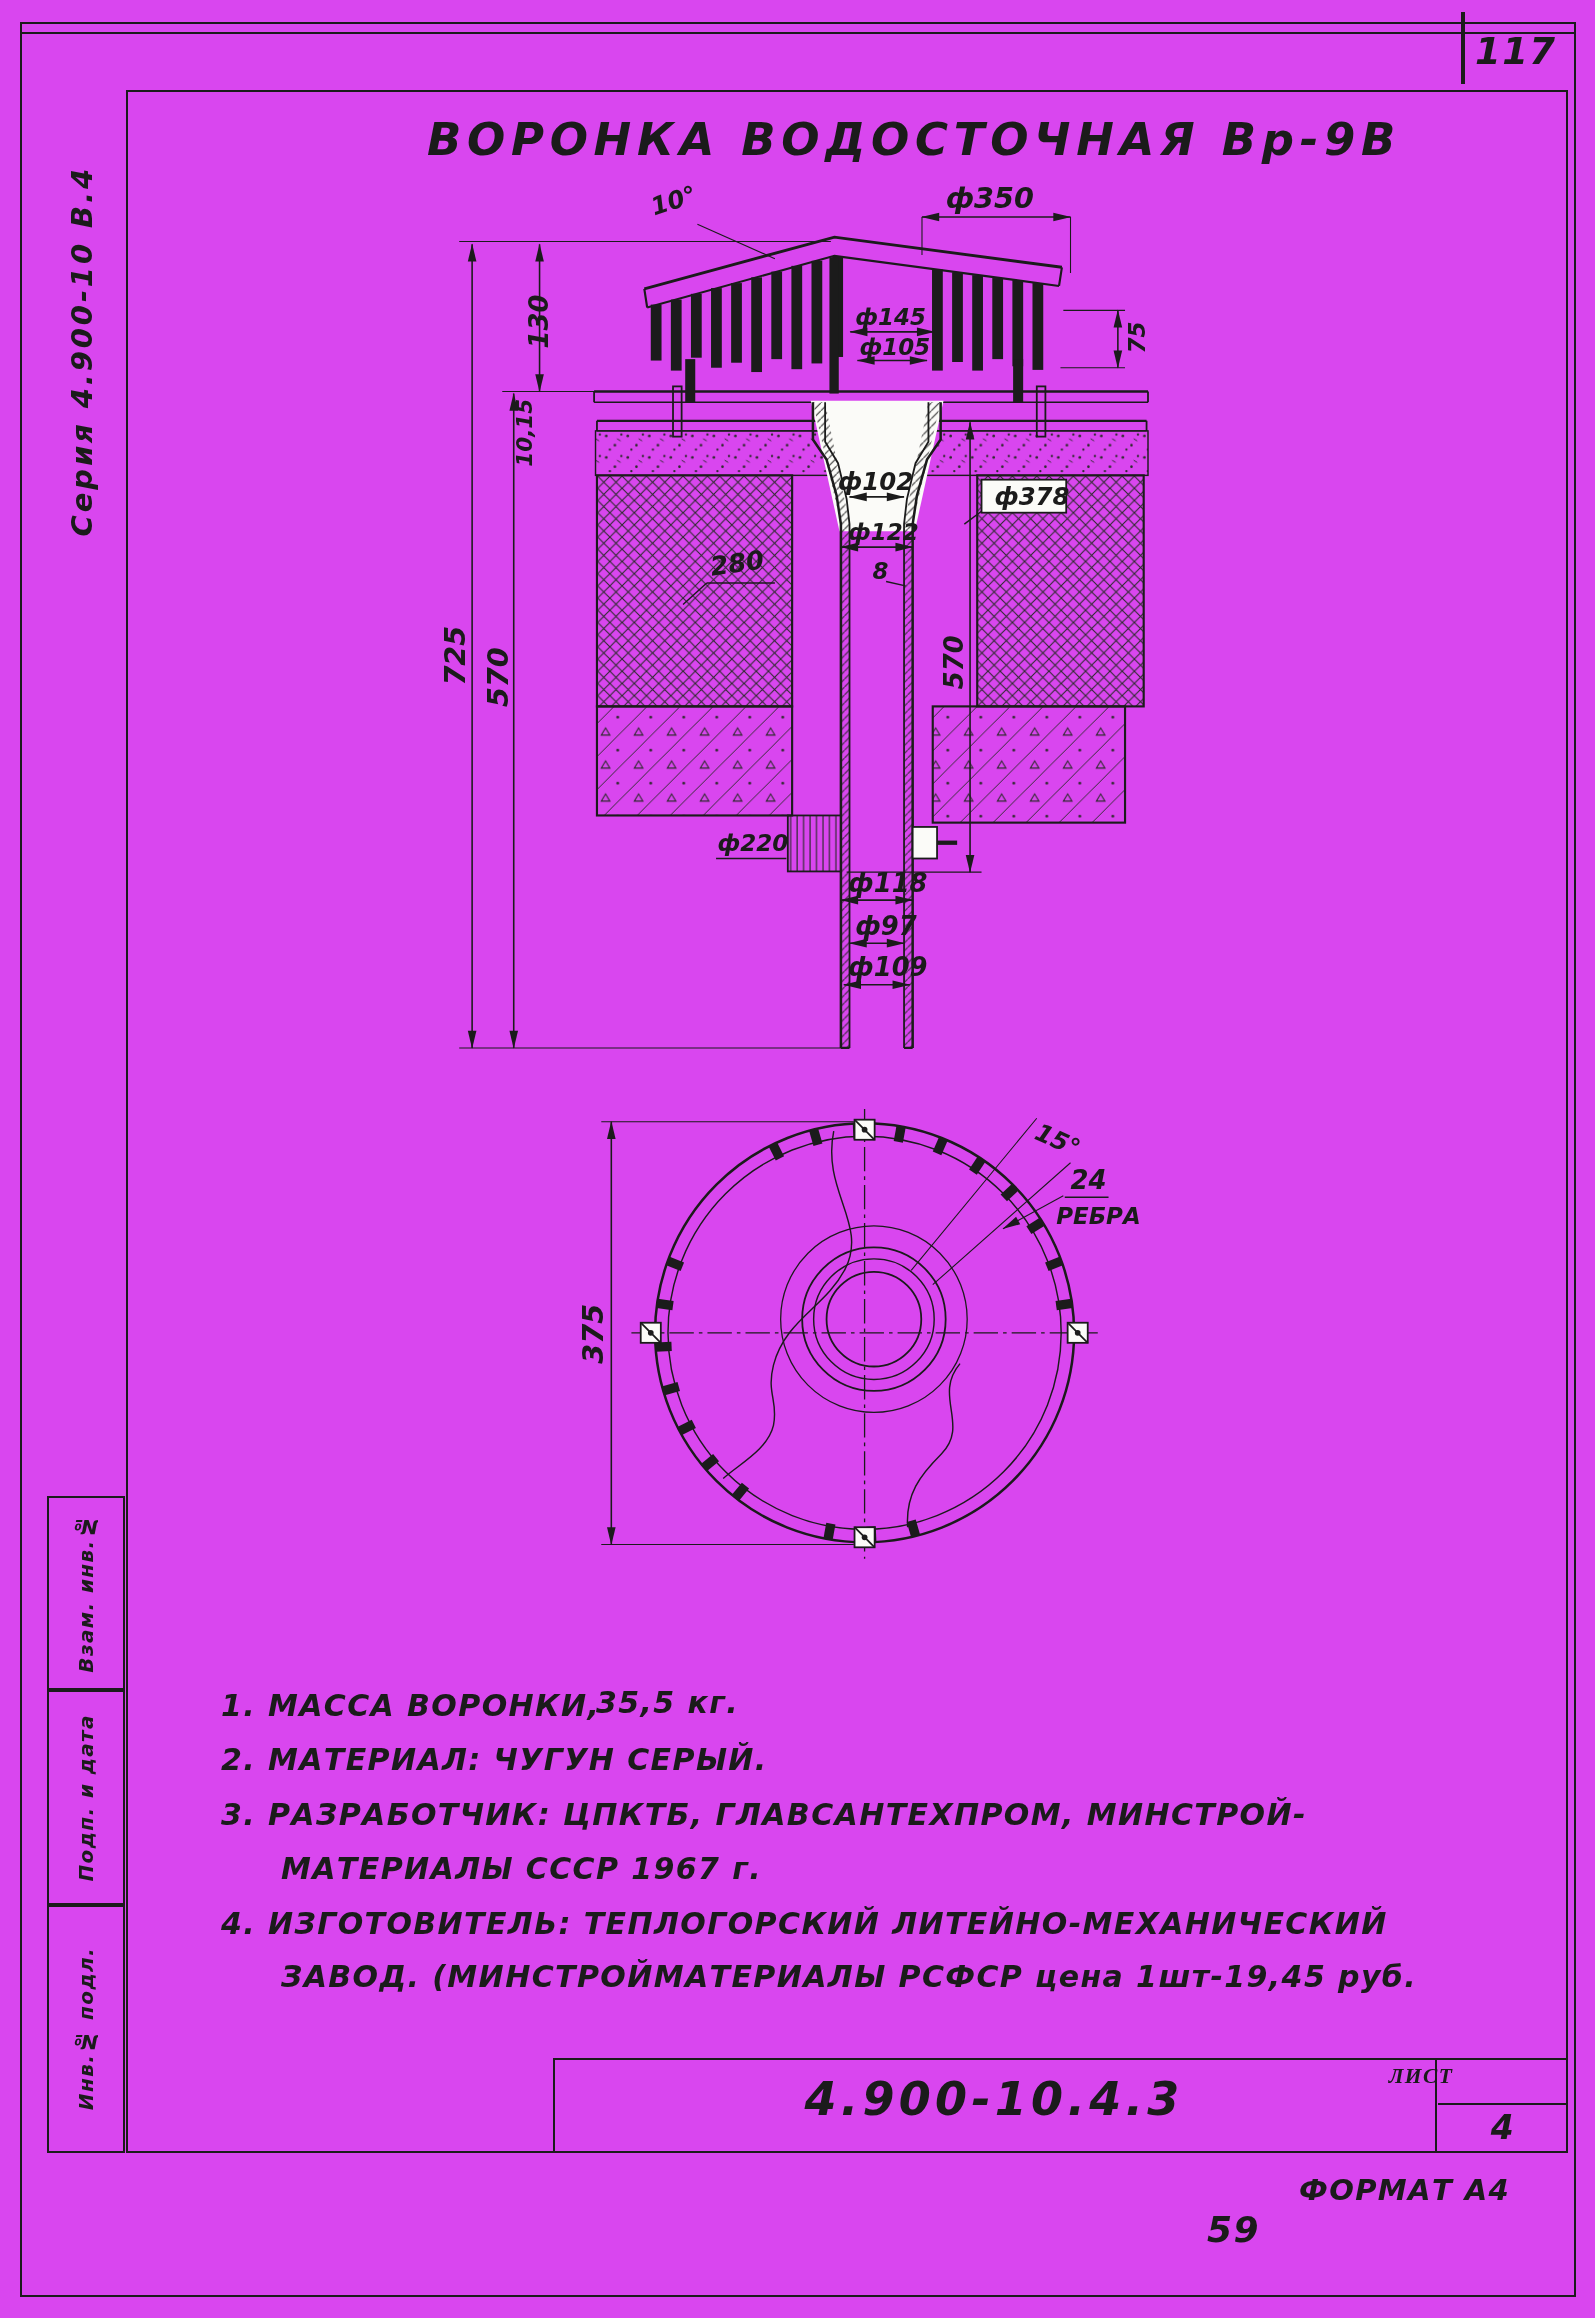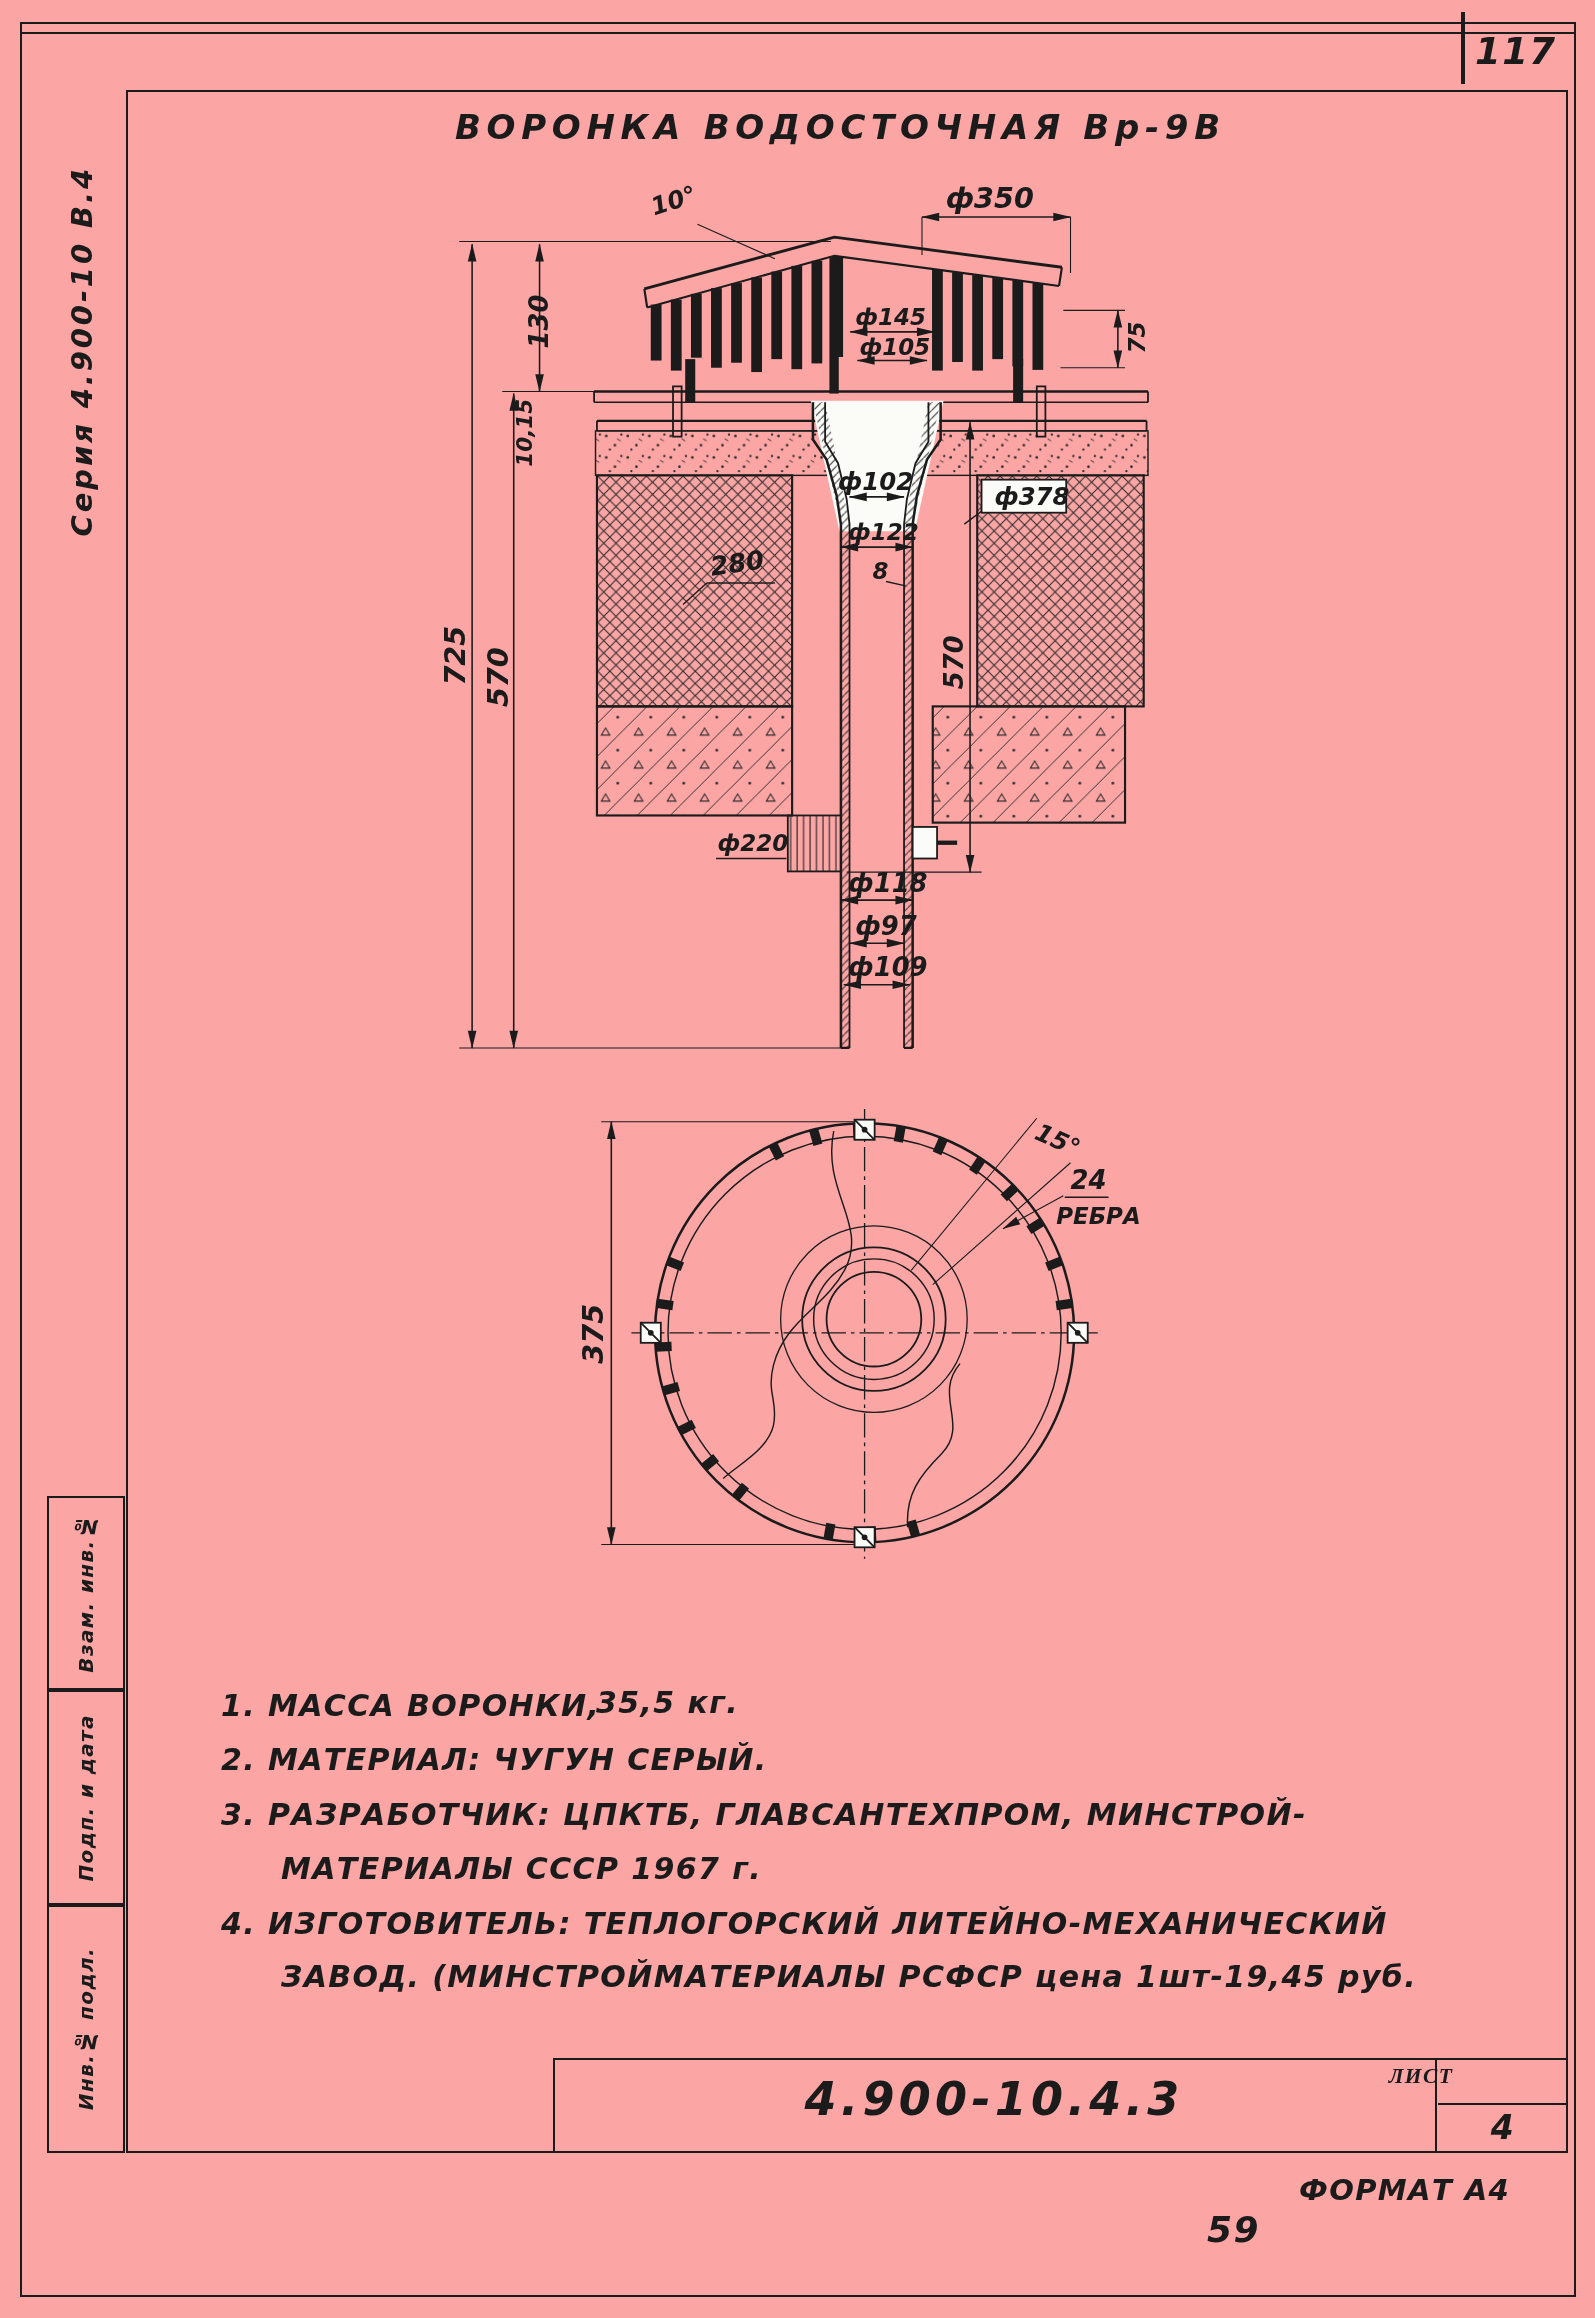--- a/index.html
+++ b/index.html
@@ -1,17 +1,17 @@
 <!DOCTYPE html>
 <html style="font-size:11.5px"><head>
 <meta charset="utf-8">
 <style>
   html,body{margin:0;padding:0;}
   body{width:1595px;height:2319px;background:#e9e9e5;}
-  .page{position:relative;width:1595px;height:2319px;background:#fca5a5;
+  .page{position:relative;width:1595px;height:2319px;background:#d946ef;
         font-family:"DejaVu Sans",sans-serif;color:#1b1b1b;overflow:hidden;}
   .abs{position:absolute;}
   .hand{font-style:italic;font-weight:bold;letter-spacing:1.4px;white-space:nowrap;}
   .ctr{text-align:center;}
   .vtext{writing-mode:vertical-rl;transform:rotate(180deg);}
   .frame{border:2.9px solid #1b1b1b;box-sizing:border-box;}
   .thinframe{border:2.2px solid #1b1b1b;box-sizing:border-box;}
   svg text{font-family:"DejaVu Sans",sans-serif;font-style:italic;font-weight:bold;fill:#1b1b1b;}
 </style>
 </head>
@@ -33,21 +33,21 @@
   <div class="abs thinframe" style="left:47px;top:1496px;width:78px;height:194px;display:flex;align-items:center;justify-content:center;">
     <span class="vtext hand" style="font-size:20px;">Взам. инв.№</span>
   </div>
   <div class="abs thinframe" style="left:47px;top:1690px;width:78px;height:215px;display:flex;align-items:center;justify-content:center;">
     <span class="vtext hand" style="font-size:20px;">Подп. и дата</span>
   </div>
   <div class="abs thinframe" style="left:47px;top:1905px;width:78px;height:248px;display:flex;align-items:center;justify-content:center;">
     <span class="vtext hand" style="font-size:20px;">Инв.№ подл.</span>
   </div>
 
-  <div class="abs hand" style="left:427px;top:107px;font-size:34px;letter-spacing:5.7px;margin-left:28px;">ВОРОНКА  ВОДОСТОЧНАЯ  Вр-9В</div>
+  <div class="abs hand" style="left:427px;top:113px;font-size:45px;letter-spacing:5.7px;">ВОРОНКА  ВОДОСТОЧНАЯ  Вр-9В</div>
 
   <svg class="abs" style="left:0;top:0;" width="1595" height="2319" viewBox="0 0 2223 3231">
     <defs>
       <marker id="ah" markerUnits="userSpaceOnUse" markerWidth="28" markerHeight="16" refX="26" refY="8" orient="auto-start-reverse">
         <path d="M27 8 L2 2 L2 14 Z" fill="#1b1b1b"></path>
       </marker>
       <pattern id="xh" patternUnits="userSpaceOnUse" width="17" height="17">
         <path d="M0 0 L17 17 M17 0 L0 17" stroke="#2a2a2a" stroke-width="1.5"></path>
       </pattern>
       <pattern id="dh" patternUnits="userSpaceOnUse" width="11" height="11">

